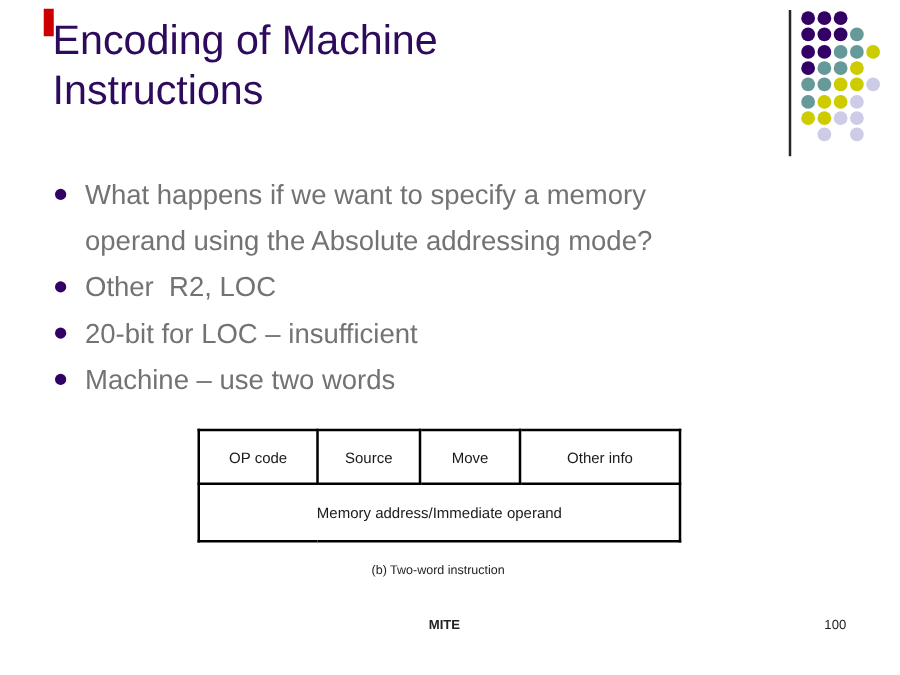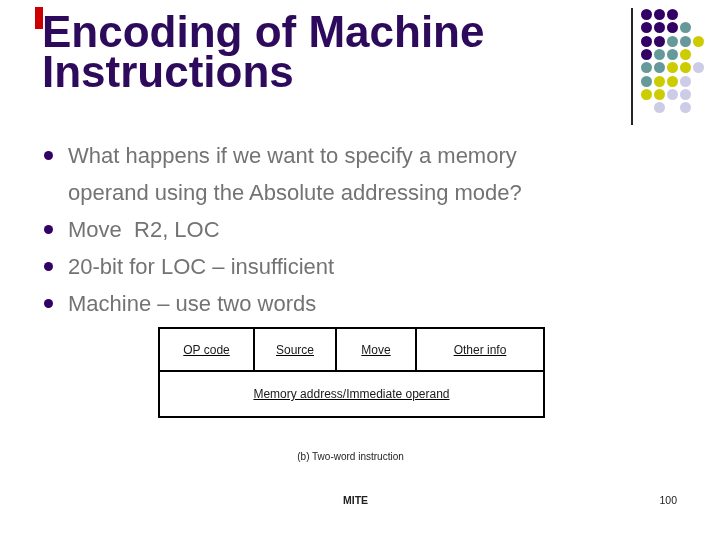--- a/index.html
+++ b/index.html
@@ -3,36 +3,36 @@
 <meta charset="utf-8">
 <style>
   html,body{margin:0;padding:0;background:#888;}
   .slide{
     position:relative;width:720px;height:540px;background:#ffffff;
     font-family:"Liberation Sans",sans-serif;overflow:hidden;margin:0 auto;
   }
   .accent-bar{position:absolute;left:35px;top:7px;width:8px;height:22px;background:#cc0000;}
   .title{
     position:absolute;left:42px;top:12px;width:480px;margin:0;
-    font-size:44px;font-weight:bold;line-height:40px;color:#2e0a5c;letter-spacing:0;
+    font-size:33px;font-weight:normal;line-height:40px;color:#2e0a5c;letter-spacing:0;
   }
   .deco-line{position:absolute;left:631px;top:8px;width:2px;height:117px;background:#262626;}
   .dots{position:absolute;left:641px;top:9px;width:75px;height:115px;}
   .deco-dot{position:absolute;width:11px;height:11px;border-radius:50%;}
   .bullets{
     position:absolute;left:40px;top:137px;width:560px;margin:0;padding:0;list-style:none;
     font-size:22px;line-height:37px;color:#737373;
   }
   .bullets li{position:relative;padding-left:28px;}
   .bullets .bdot{
     position:absolute;left:4px;top:14px;width:9px;height:9px;border-radius:50%;background:#330066;
   }
   .bullets .btext{white-space:pre-wrap;display:inline-block;max-width:550px;vertical-align:top;}
   .diagram{
-    position:absolute;left:158px;top:327px;border-collapse:collapse;table-layout:fixed;width:385px;text-decoration:underline;
+    position:absolute;left:158px;top:343px;border-collapse:collapse;table-layout:fixed;width:385px;
   }
   .diagram td{
     border:2px solid #000;background:#fff;text-align:center;vertical-align:middle;
     font-size:12px;color:#1a1a1a;height:41px;padding:0;overflow:hidden;
   }
   .diagram tr.bottom td{height:44px;margin-top:12px;}
   .caption{
     position:absolute;left:158px;top:451px;width:385px;text-align:center;
     font-size:10px;color:#222222;
   }
@@ -83,21 +83,21 @@
       <div class="deco-dot" style="left: 39px; top: 93.1px; background: rgb(204, 204, 230);"></div>
     </div>
 
   <ul class="bullets">
     <li>
       <span class="bdot"></span>
       <span class="btext">What happens if we want to specify a memory operand using the Absolute addressing mode?</span>
     </li>
     <li>
       <span class="bdot"></span>
-      <span class="btext">Move  R2, LOC</span>
+      <span class="btext">Other  R2, LOC</span>
     </li>
     <li>
       <span class="bdot"></span>
       <span class="btext">20-bit for LOC – insufficient</span>
     </li>
     <li>
       <span class="bdot"></span>
       <span class="btext">Machine – use two words</span>
     </li>
   </ul>

